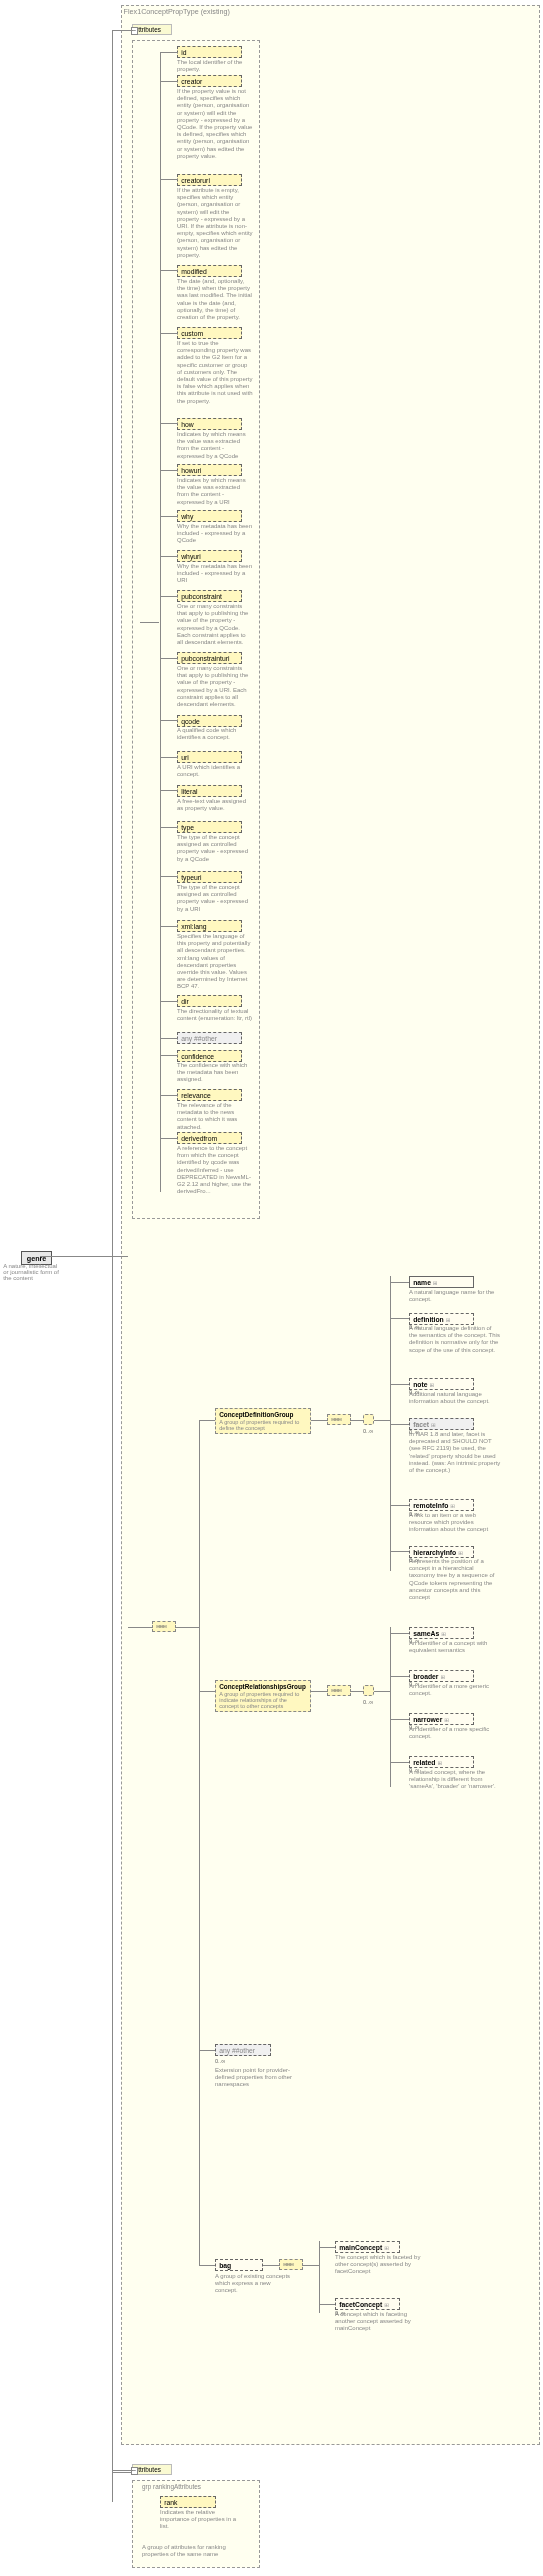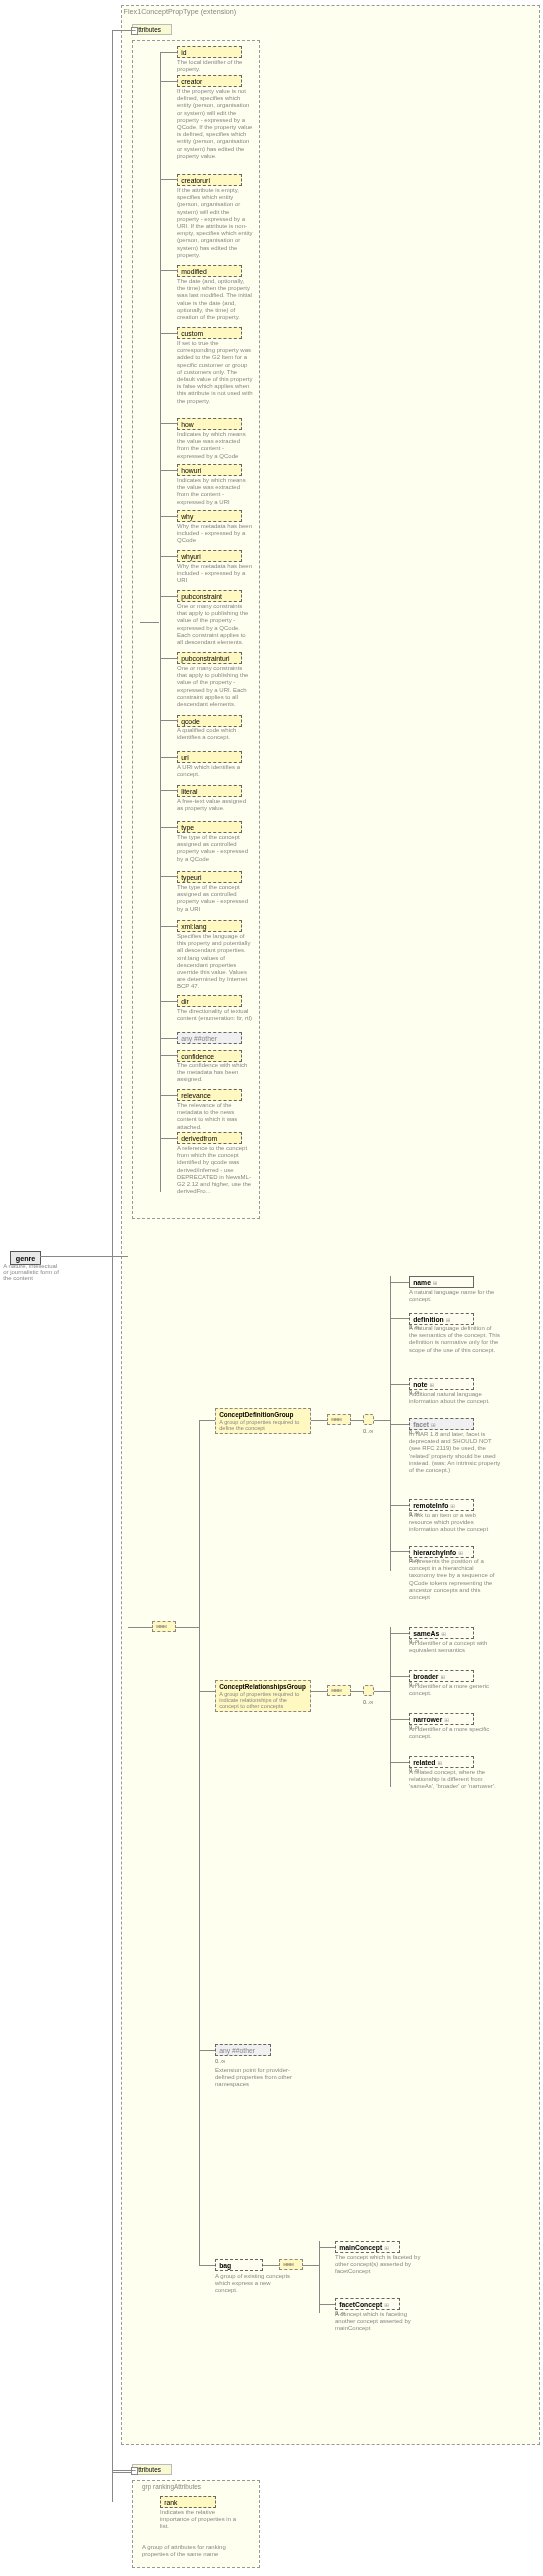--- a/index.html
+++ b/index.html
@@ -30,25 +30,25 @@
 .grp-desc{font-size:5.6px;color:#888;margin-top:1.6px}
 .root{position:absolute;border:1.6px solid #555;background:#e8e8e8;padding:1.6px 4.8px;font-size:7.2px;font-weight:bold}
 .root-desc{position:absolute;width:56px;font-size:6px;color:#888}
 .grp-label{position:absolute;font-size:6.4px;color:#888}
 .inner-attr{position:absolute;border:0.8px dashed #999;background:#fffff0;padding:3.2px}
 </style>
 </head>
 <body>
 <div class="canvas">
 
-<div class="root" style="left:10px;top:1251px">genre</div>
+<div class="root" style="left:21px;top:1251px">genre</div>
 <div class="root-desc" style="left:3.2px;top:1263px">A nature, intellectual or journalistic form of the content</div>
 
 <div class="ext-box" style="left:121px;top:4.8px;width:419px;height:2440px">
-<span class="ext-title">Flex1ConceptPropType (extension)</span>
+<span class="ext-title">Flex1ConceptPropType (existing)</span>
 </div>
 
 <div class="attr-box minus" style="left:132px;top:24px">attributes</div>
 
 <div class="inner-attr" style="left:132px;top:40px;width:128px;height:1179px"></div>
 
 <div class="h-line" style="left: 40px; top: 1256px; width: 88px;"></div>
     <div class="v-line" style="left: 112px; top: 30px; height: 2472px;"></div>
     <div class="h-line" style="left: 112px; top: 30px; width: 21px;"></div>
     <div class="h-line" style="left: 112px; top: 2472px; width: 21px;"></div>

